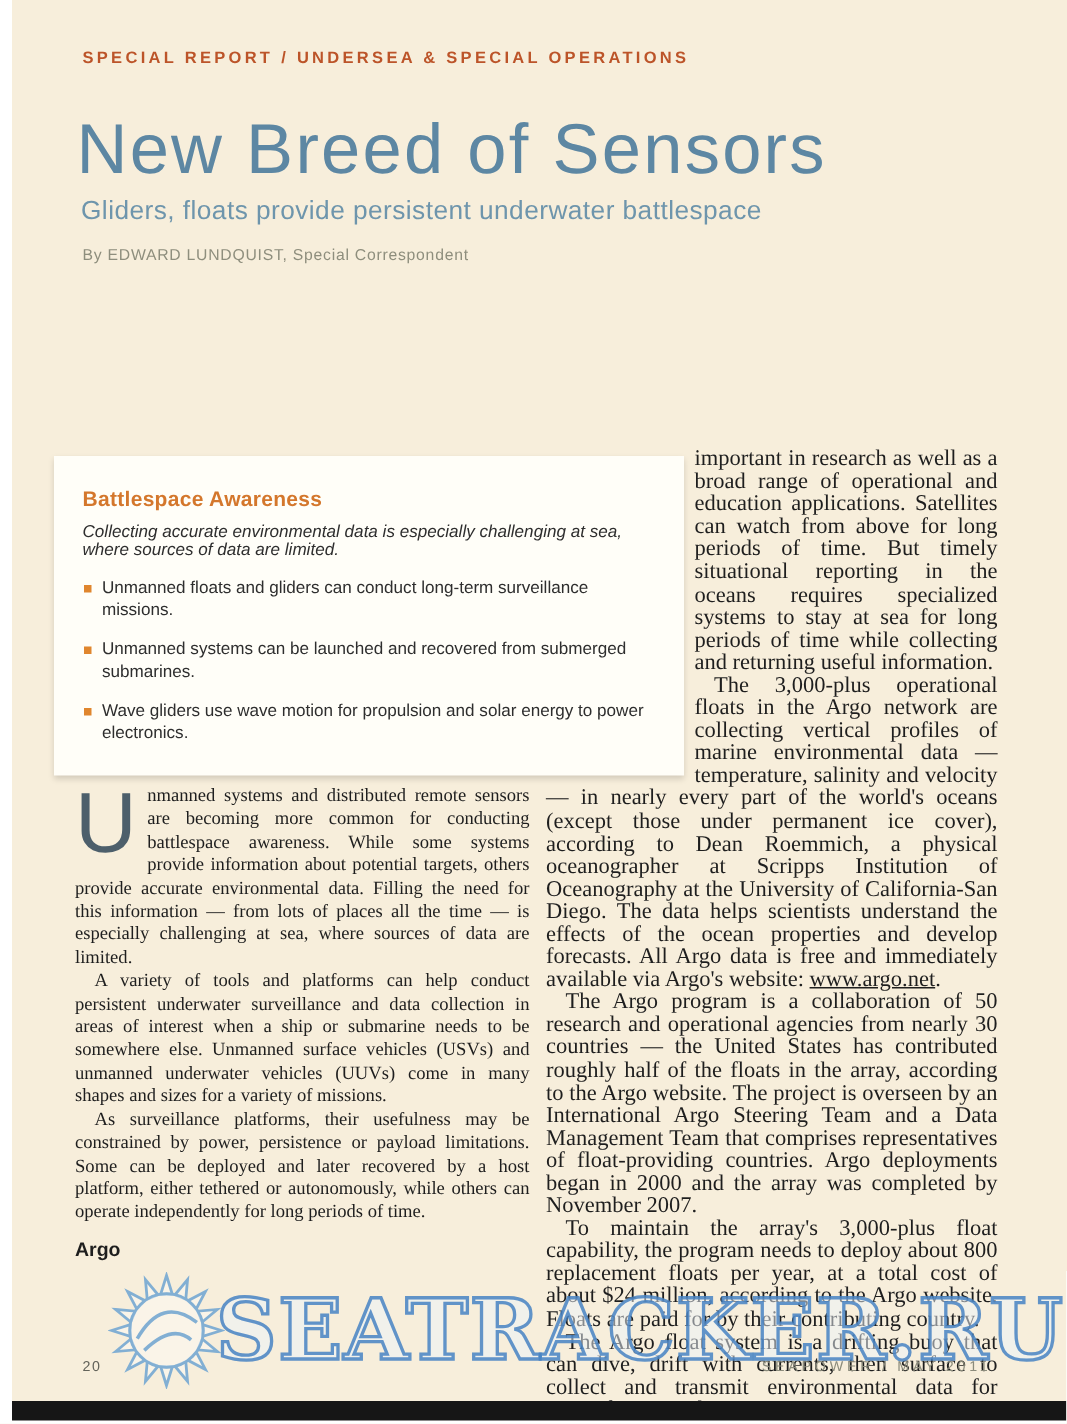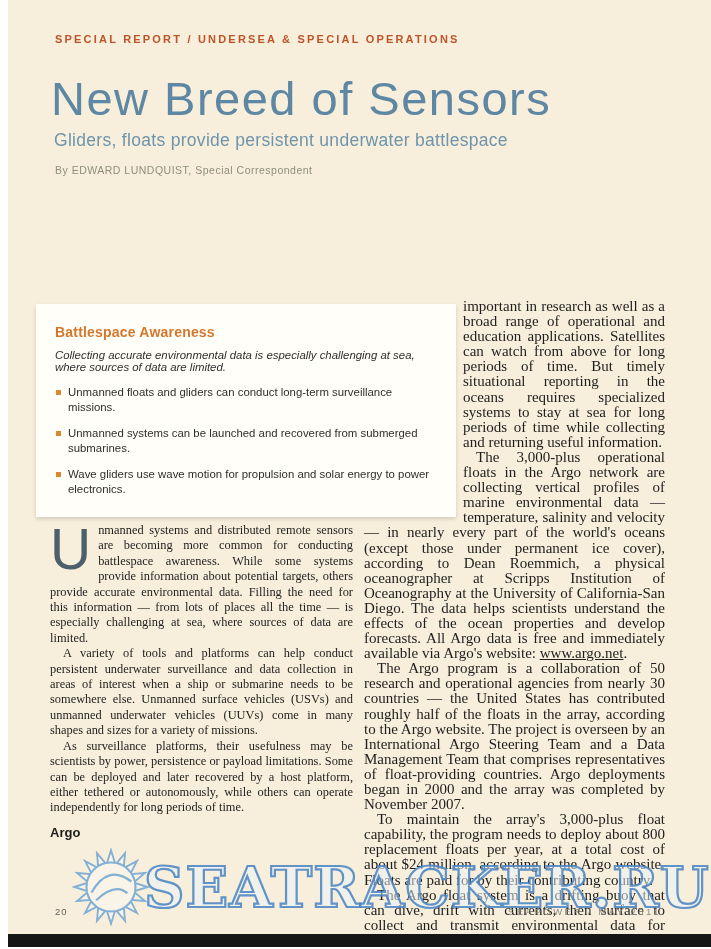--- a/index.html
+++ b/index.html
@@ -78,21 +78,21 @@
     <p>important in research as well as a broad range of operational and education applications. Satellites can watch from above for long periods of time. But timely situational reporting in the oceans requires specialized systems to stay at sea for long periods of time while collecting and returning useful information.</p>
     <p class="ind"><span>The 3,000-plus operational floats in the Argo network are collecting vertical profiles of marine environmental data — temperature, salinity and velocity — in nearly every part of the world's oceans (except those under permanent ice cover), according to Dean Roemmich, a physical oceanographer at Scripps Institution of Oceanography at the University of California-San Diego. The data helps scientists understand the effects of the ocean properties and develop forecasts. All Argo data is free and immediately available via Argo's website: </span><a class="argo-link">www.argo.net</a><span>.</span></p>
     <p class="ind">The Argo program is a collaboration of 50 research and operational agencies from nearly 30 countries — the United States has contributed roughly half of the floats in the array, according to the Argo website. The project is overseen by an International Argo Steering Team and a Data Management Team that comprises representatives of float-providing countries. Argo deployments began in 2000 and the array was completed by November 2007.</p>
     <p class="ind">To maintain the array's 3,000-plus float capability, the program needs to deploy about 800 replacement floats per year, at a total cost of about $24 million, according to the Argo website. Floats are paid for by their contributing country.</p>
     <p class="ind">The Argo float system is a drifting buoy that can dive, drift with currents, then surface to collect and transmit environmental data for scientific research.</p>
   </div>
 
   <div class="left-col body-text">
     <p><span class="dropcap">U</span><span>nmanned systems and distributed remote sensors are becoming more common for conducting battlespace awareness. While some systems provide information about potential targets, others provide accurate environmental data. Filling the need for this information — from lots of places all the time — is especially challenging at sea, where sources of data are limited.</span></p>
     <p class="ind">A variety of tools and platforms can help conduct persistent underwater surveillance and data collection in areas of interest when a ship or submarine needs to be somewhere else. Unmanned surface vehicles (USVs) and unmanned underwater vehicles (UUVs) come in many shapes and sizes for a variety of missions.</p>
-    <p class="ind">As surveillance platforms, their usefulness may be scientists by power, persistence or payload limitations. Some can be deployed and later recovered by a host platform, either tethered or autonomously, while others can operate independently for long periods of time.</p>
+    <p class="ind">As surveillance platforms, their usefulness may be constrained by power, persistence or payload limitations. Some can be deployed and later recovered by a host platform, either tethered or autonomously, while others can operate independently for long periods of time.</p>
     <h3 class="argo-h">Argo</h3>
   </div>
 
   <div class="footer-left">20</div>
   <div class="footer-right">SEAPOWER / MAY 2011</div>
   <div class="bottom-bar"></div>
 
   <div class="watermark">
     <svg class="wm-logo" viewBox="-50 -50 100 100" width="78" height="78">
       <g fill="rgba(255,255,255,0.45)" stroke="#66a0d2" stroke-width="2.4">

